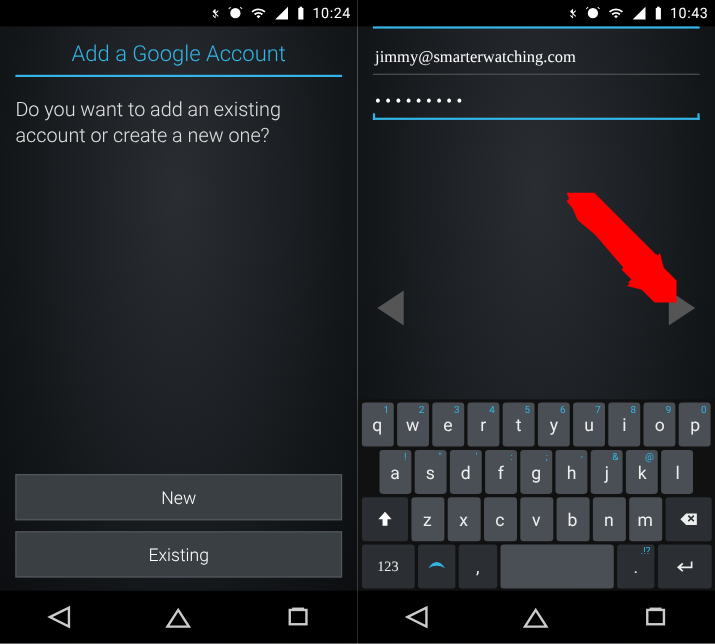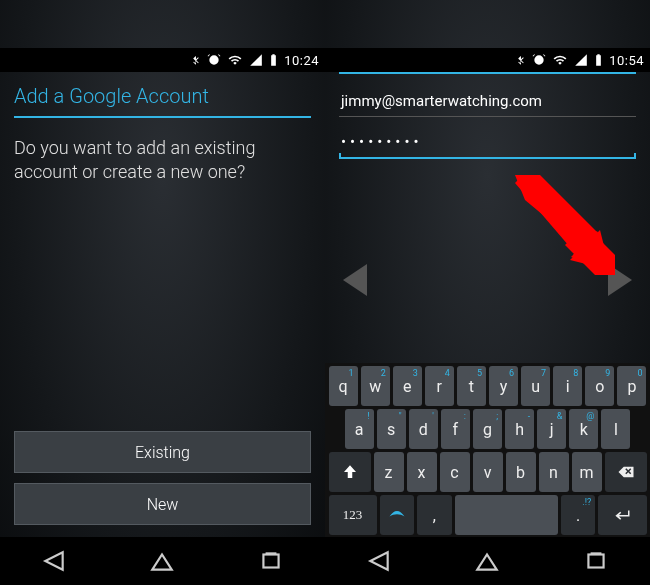--- a/index.html
+++ b/index.html
@@ -24,29 +24,28 @@
     height: 24px;
     width: 100%;
     background: #000;
     display: flex;
     justify-content: flex-end;
     align-items: center;
     gap: 6px;
     padding: 0 6px;
     font-size: 13px;
     color: #fff;
-    margin-top: 48px;
   }
   .status-bar svg { fill: #fff; }
   .status-time { font-weight: 400; letter-spacing: .5px; }
   
   .title-row {
     display: flex;
     align-items: center;
-    justify-content: flex-start;
+    justify-content: center;
     padding: 12px 14px 8px 14px;
   }
   .title-text {
     color: #33b5e5;
     font-size: 20px;
     font-weight: 300;
   }
   .overflow-dots {
     display: flex;
     flex-direction: column;
@@ -99,21 +98,21 @@
     left: 0;
     right: 0;
     height: 48px;
     background: #000;
     display: flex;
     align-items: center;
     justify-content: space-around;
   }
   .nav-bar svg { fill: #ccc; width: 26px; height: 26px; }
   
-  .field-area { padding: 12px 14px 0 14px; }
+  .field-area { padding: 12px 14px 0 14px; font-family: Liberation Serif, serif; }
   .text-field {
     border-bottom: 1px solid #555;
     padding: 6px 2px;
     font-size: 15px;
     color: #fff;
   }
   .text-field.focused {
     border-bottom: 2px solid #33b5e5;
     position: relative;
   }
@@ -218,22 +217,22 @@
   </div>
 
   <div class="title-row">
     <div class="title-text">Add a Google Account</div>
   </div>
   <div class="title-underline"></div>
 
   <div class="body-text">Do you want to add an existing account or create a new one?</div>
 
   <div class="btn-stack">
+    <div class="flat-btn">New</div>
     <div class="flat-btn">Existing</div>
-    <div class="flat-btn">New</div>
   </div>
 
   <div class="nav-bar">
     <svg viewBox="0 0 24 24">
         <path d="M20 4v16L4 12z" fill="none" stroke="#ccc" stroke-width="2"></path>
       </svg>
     <svg viewBox="0 0 24 24">
         <path d="M3 20h18L12 6z" fill="none" stroke="#ccc" stroke-width="2"></path>
       </svg>
     <svg viewBox="0 0 24 24">
@@ -254,21 +253,21 @@
       </svg>
     <svg width="16" height="14" viewBox="0 0 24 24">
         <path d="M1 9l2 2a13 13 0 0118 0l2-2A16 16 0 001 9zm4 4 2 2a7 7 0 0110 0l2-2a10 10 0 00-14 0zm4 4 3 3 3-3a4 4 0 00-6 0z"></path>
       </svg>
     <svg width="14" height="14" viewBox="0 0 24 24">
         <path d="M2 22h20V2z"></path>
       </svg>
     <svg width="9" height="14" viewBox="0 0 12 24">
         <path d="M2 4h2V2h4v2h2v18H2z"></path>
       </svg>
-    <span class="status-time">10:54</span>
+    <span class="status-time">10:43</span>
   </div>
 
   <div class="title-underline"></div>
 
   <div class="field-area">
     <div class="text-field">jimmy@smarterwatching.com</div>
     <div style="height:10px"></div>
     <div class="text-field focused">
       <span class="password-dots">•••••••••</span>
     </div>

